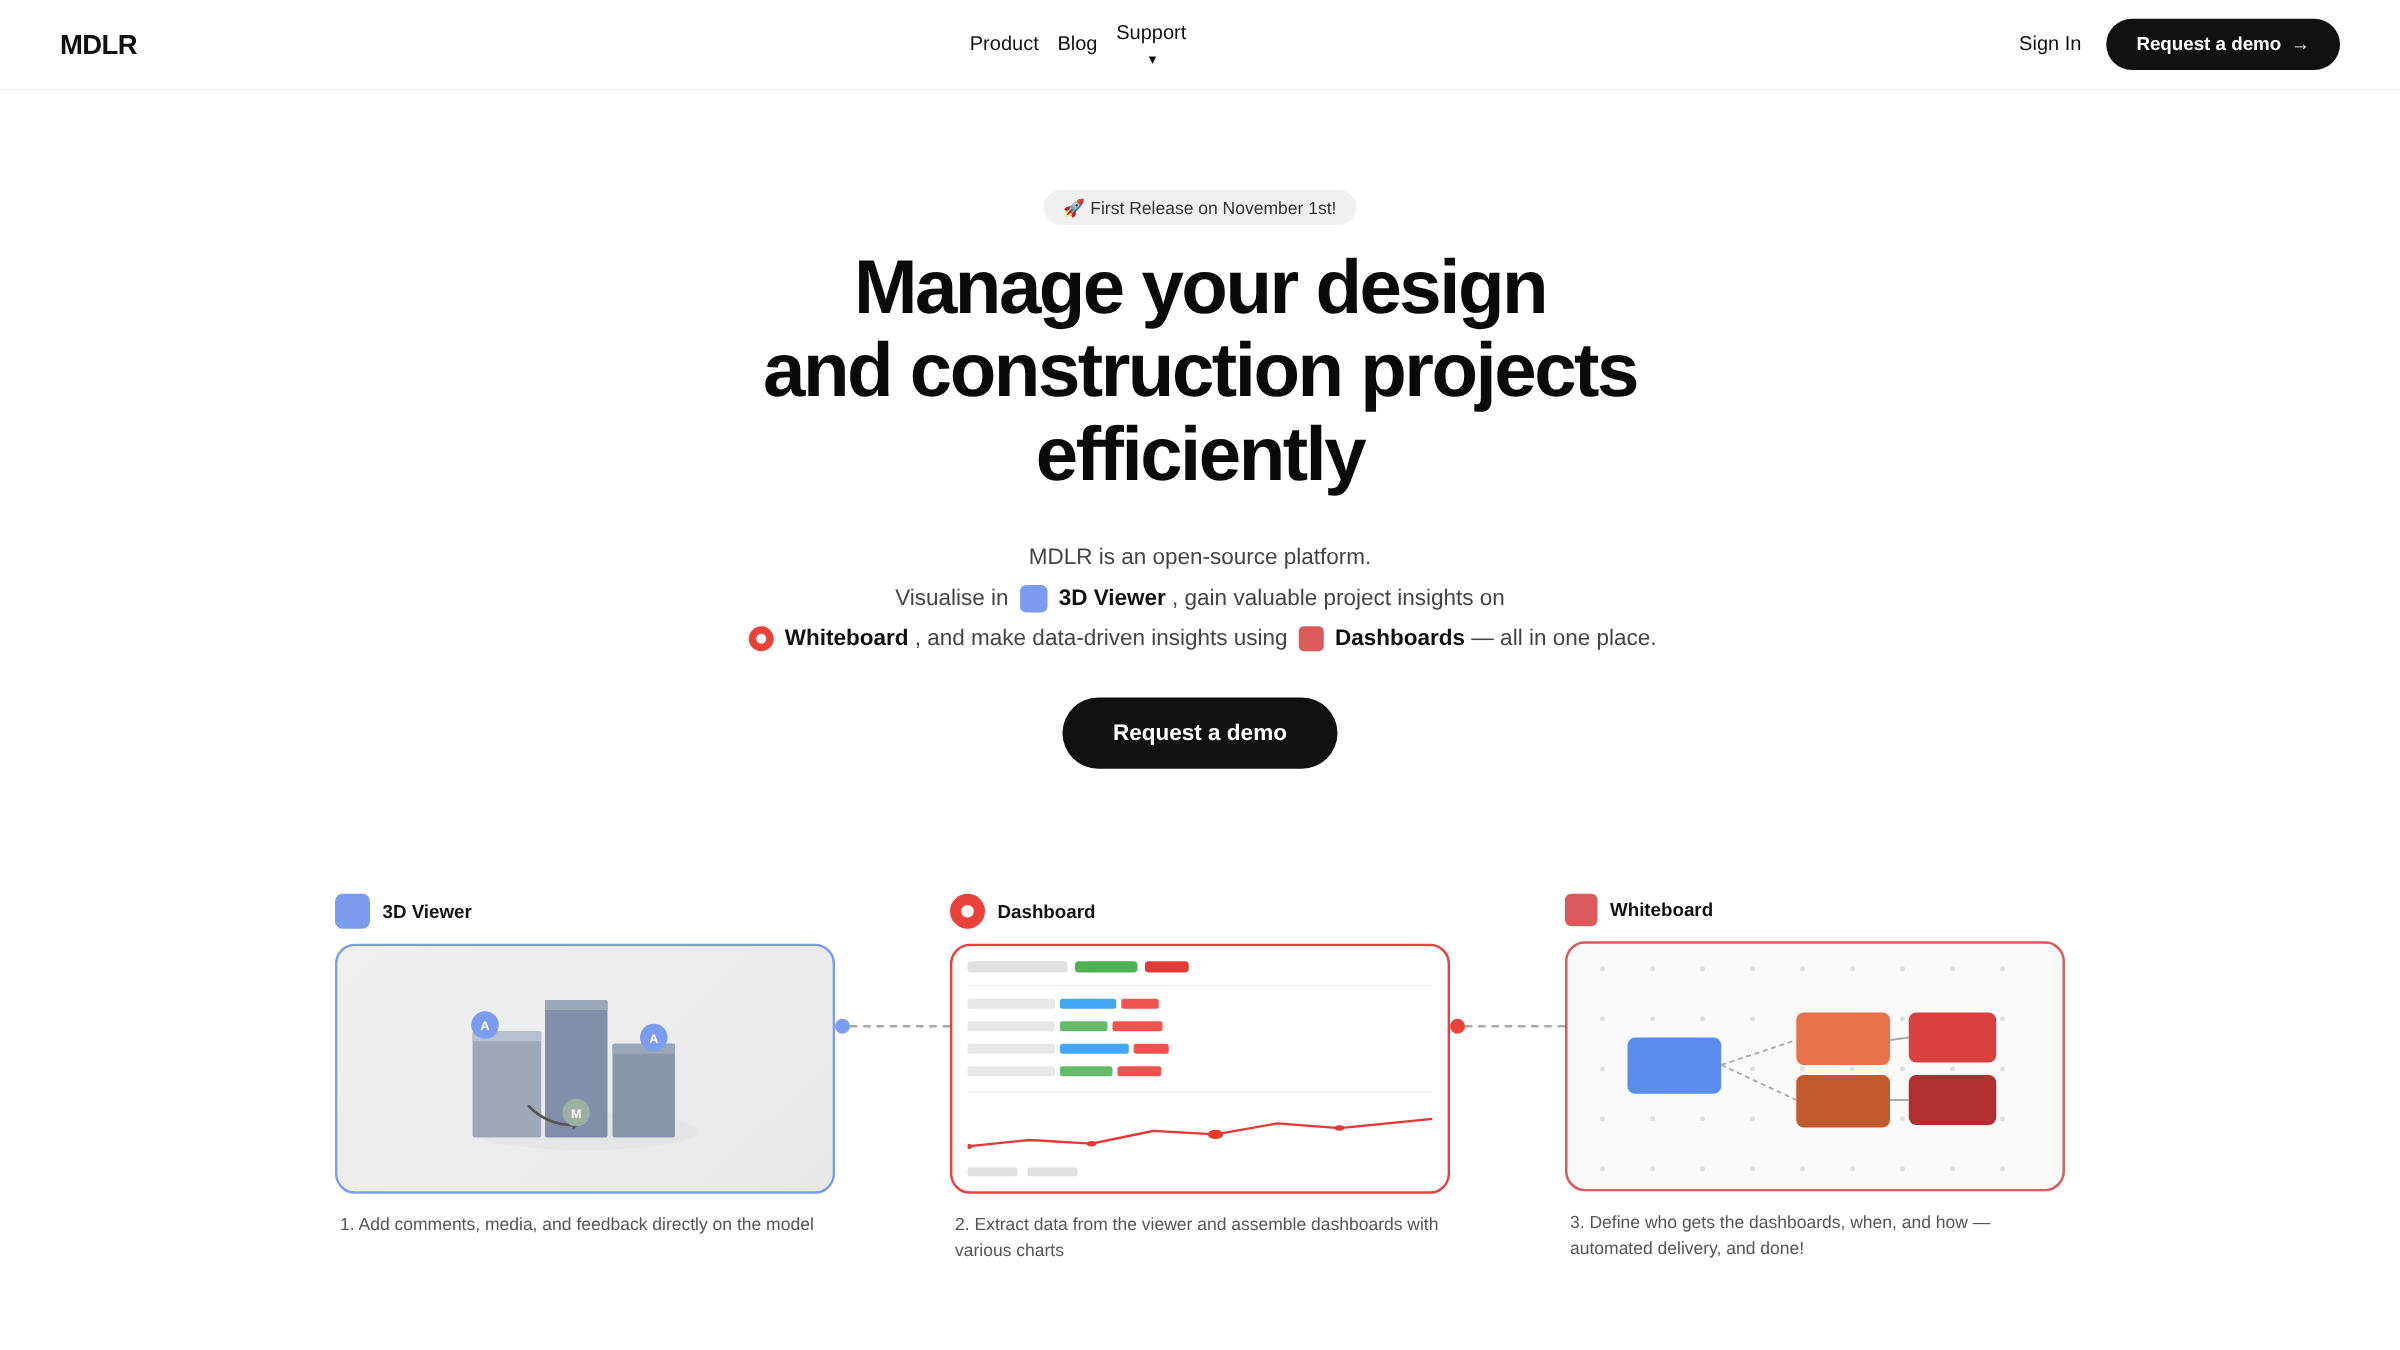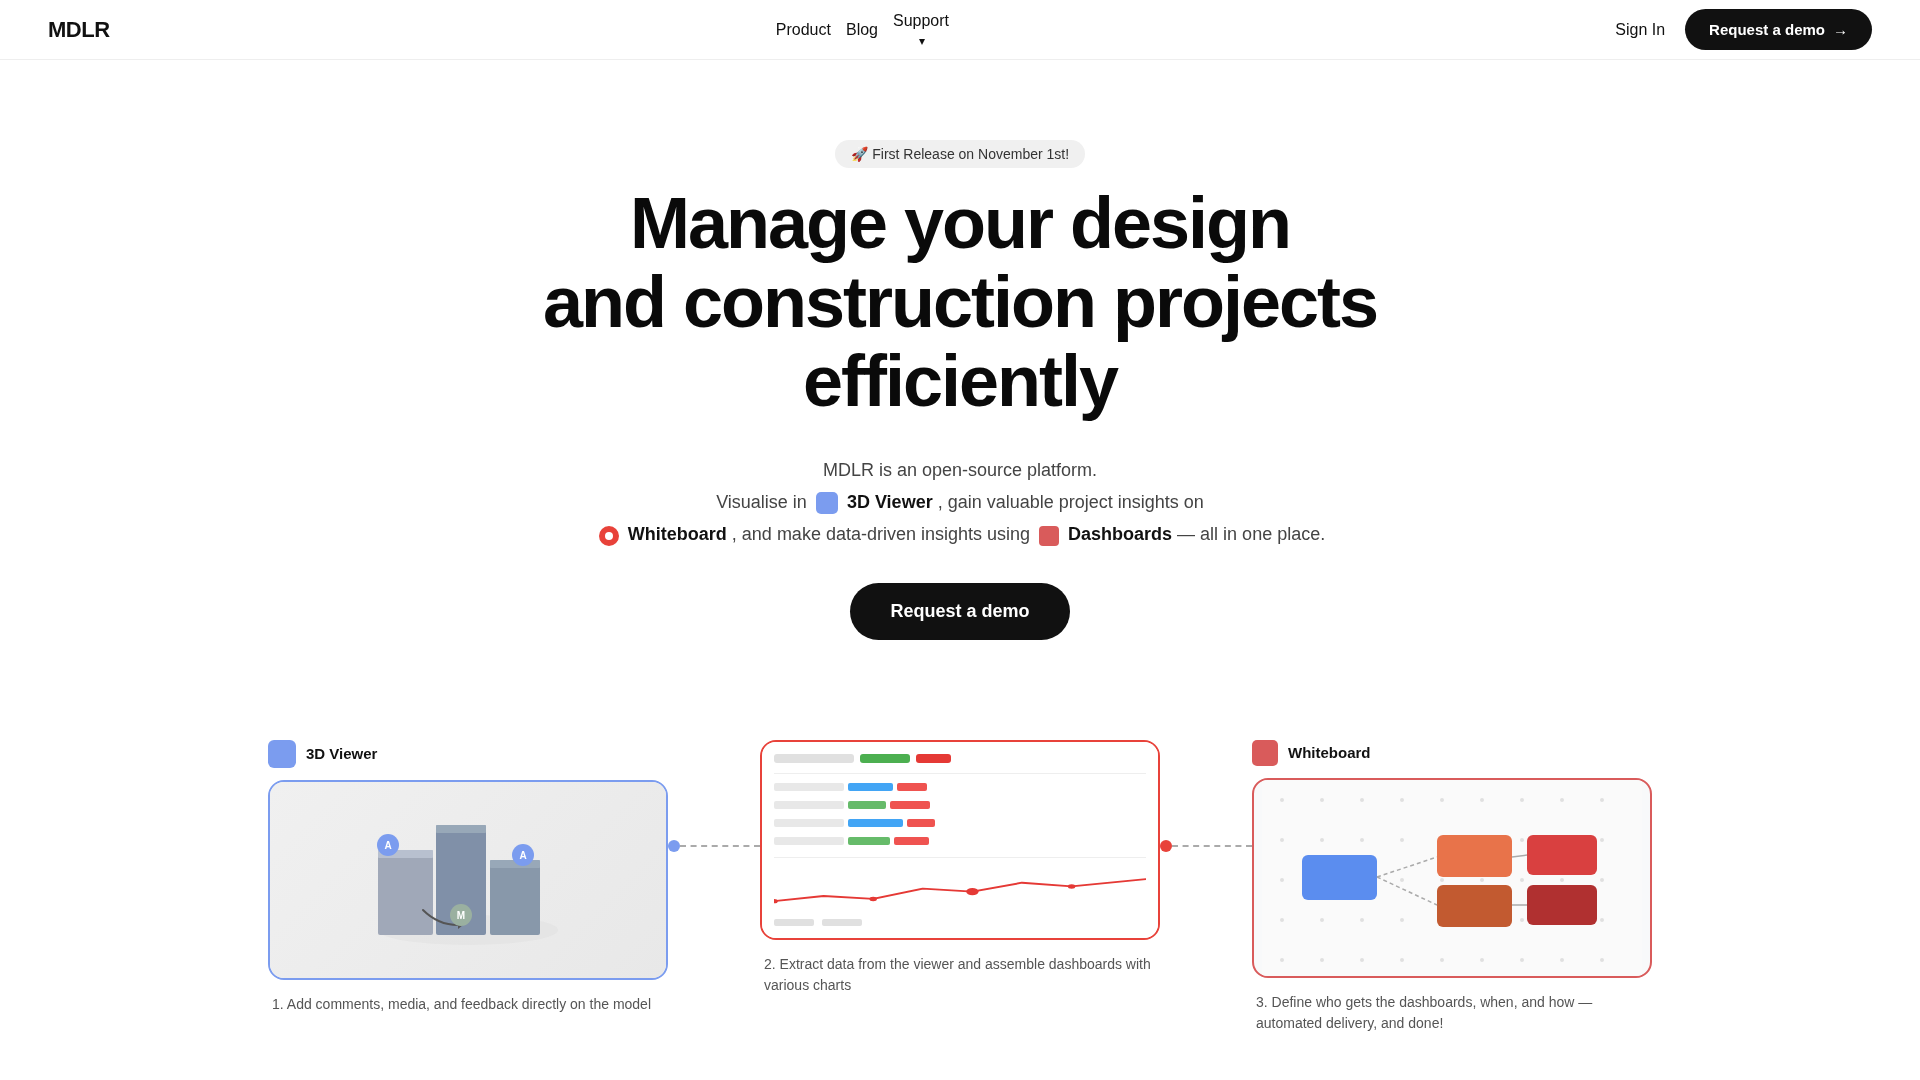--- a/index.html
+++ b/index.html
@@ -1,21 +1,21 @@
 <!DOCTYPE html>
 <html><head>
   <meta charset="utf-8">
   <style>
     * { margin: 0; padding: 0; box-sizing: border-box; }
     body { font-family: -apple-system, BlinkMacSystemFont, 'Segoe UI', sans-serif; background: #fff; color: #111; width: 1920px; min-height: 1080px; overflow-x: hidden; }
 
     
     nav {
       display: flex; align-items: center; justify-content: space-between;
-      padding: 0 48px; height: 60px; border-bottom: 1px solid #eee;
+      padding: 0 48px; height: 72px; border-bottom: 1px solid #eee;
       position: sticky; top: 0; background: #fff; z-index: 100;
     }
     .nav-logo { font-weight: 800; font-size: 22px; letter-spacing: -0.5px; }
     .nav-links { display: flex; align-items: center; gap: 15px; }
     .nav-links a { text-decoration: none; color: #111; font-size: 16px; font-weight: 500; }
     .nav-links .support-link { display: flex; align-items: center; gap: 4px; flex-direction: column; }
     .nav-right { display: flex; align-items: center; gap: 20px; }
     .signin-btn { font-size: 16px; font-weight: 500; color: #111; background: none; border: none; cursor: pointer; }
     .demo-btn-nav {
       background: #111; color: #fff; border: none; border-radius: 50px;
@@ -24,21 +24,21 @@
     }
 
     
     .hero { text-align: center; padding: 80px 40px 60px; max-width: 1200px; margin: 0 auto; }
     .release-badge {
       display: inline-block; background: #f0f0f0; border-radius: 20px;
       padding: 6px 16px; font-size: 14px; font-weight: 500; margin-bottom: 16px;
       color: #333;
     }
     .hero h1 {
-      font-size: 72px; font-weight: 800; line-height: 1.1; letter-spacing: -2px;
+      font-size: 61px; font-weight: 800; line-height: 1.1; letter-spacing: -2px;
       margin-bottom: 32px; color: #0a0a0a;
     }
     .hero-desc { font-size: 18px; color: #444; line-height: 1.8; margin-bottom: 32px; }
     .hero-desc strong { font-weight: 700; color: #111; }
     .demo-btn-hero {
       background: #111; color: #fff; border: none; border-radius: 50px;
       padding: 18px 40px; font-size: 18px; font-weight: 600; cursor: pointer;
     }
     .feature-label {
       display: flex; align-items: center; gap: 10px;
@@ -167,20 +167,26 @@
       <span>Add comments, media, and feedback directly on the model</span>
     </p>
   </div>
 
   <div class="conn-wrap">
     <span class="conn-dot dot-blue"></span>
     <div style="border-top:2px dashed #aaa;width:80px;"></div>
   </div>
 
   <div class="feature-wrap">
+    <div class="feature-label">
+      <span style="width:28px;height:28px;background:#e8423a;border-radius:50%;display:inline-flex;align-items:center;justify-content:center;">
+        <span style="width:10px;height:10px;background:#fff;border-radius:50%;display:block;"></span>
+      </span>
+      <span>Dashboard</span>
+    </div>
     <div class="card-img-wrap card-dashboard-border">
 
       <div class="dashboard-content">
 
         <div style="display:flex;gap:6px;align-items:center;margin-bottom:2px;">
           <div style="width:80px;height:9px;background:#e0e0e0;border-radius:3px;"></div>
           <div style="width:50px;height:9px;background:#4caf50;border-radius:3px;"></div>
           <div style="width:35px;height:9px;background:#e53935;border-radius:3px;"></div>
         </div>
         <div style="height:1px;background:#eee;margin:2px 0;"></div>

